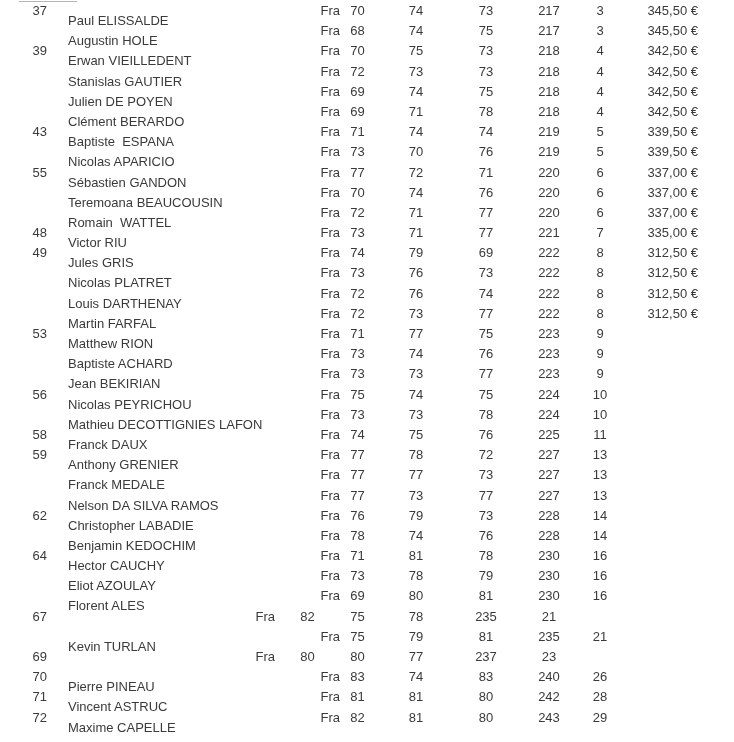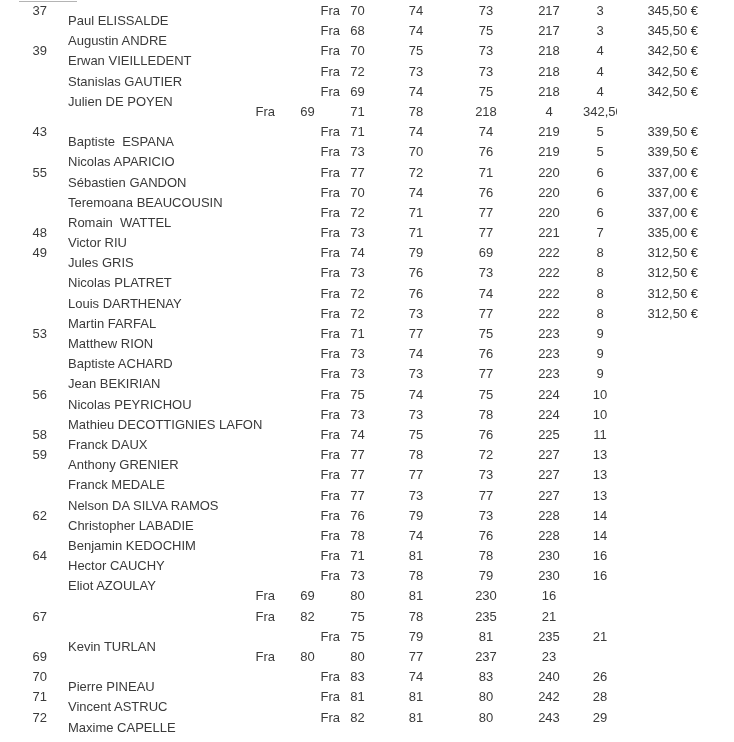--- a/index.html
+++ b/index.html
@@ -57,21 +57,21 @@
     <div class="cell score">70</div>
     <div class="cell score">74</div>
     <div class="cell score">73</div>
     <div class="cell score">217</div>
     <div class="cell score">3</div>
     <div class="cell prize">345,50 €</div>
   </div>
 
   <div class="row">
     <div class="cell rank"></div>
-    <div class="cell name">Augustin ANDRE</div>
+    <div class="cell name">Augustin HOLE</div>
     <div class="cell nat">Fra</div>
     <div class="cell score">68</div>
     <div class="cell score">74</div>
     <div class="cell score">75</div>
     <div class="cell score">217</div>
     <div class="cell score">3</div>
     <div class="cell prize">345,50 €</div>
   </div>
 
   <div class="row">
@@ -105,20 +105,21 @@
     <div class="cell score">69</div>
     <div class="cell score">74</div>
     <div class="cell score">75</div>
     <div class="cell score">218</div>
     <div class="cell score">4</div>
     <div class="cell prize">342,50 €</div>
   </div>
 
   <div class="row">
     <div class="cell rank"></div>
+    <div class="cell name">Clément BERARDO</div>
     <div class="cell nat">Fra</div>
     <div class="cell score">69</div>
     <div class="cell score">71</div>
     <div class="cell score">78</div>
     <div class="cell score">218</div>
     <div class="cell score">4</div>
     <div class="cell prize">342,50 €</div>
   </div>
 
   <div class="row">
@@ -392,20 +393,21 @@
     <div class="cell score">73</div>
     <div class="cell score">78</div>
     <div class="cell score">79</div>
     <div class="cell score">230</div>
     <div class="cell score">16</div>
     <div class="cell prize"></div>
   </div>
 
   <div class="row">
     <div class="cell rank"></div>
+    <div class="cell name">Florent ALES</div>
     <div class="cell nat">Fra</div>
     <div class="cell score">69</div>
     <div class="cell score">80</div>
     <div class="cell score">81</div>
     <div class="cell score">230</div>
     <div class="cell score">16</div>
     <div class="cell prize"></div>
   </div>
 
   <div class="row">

